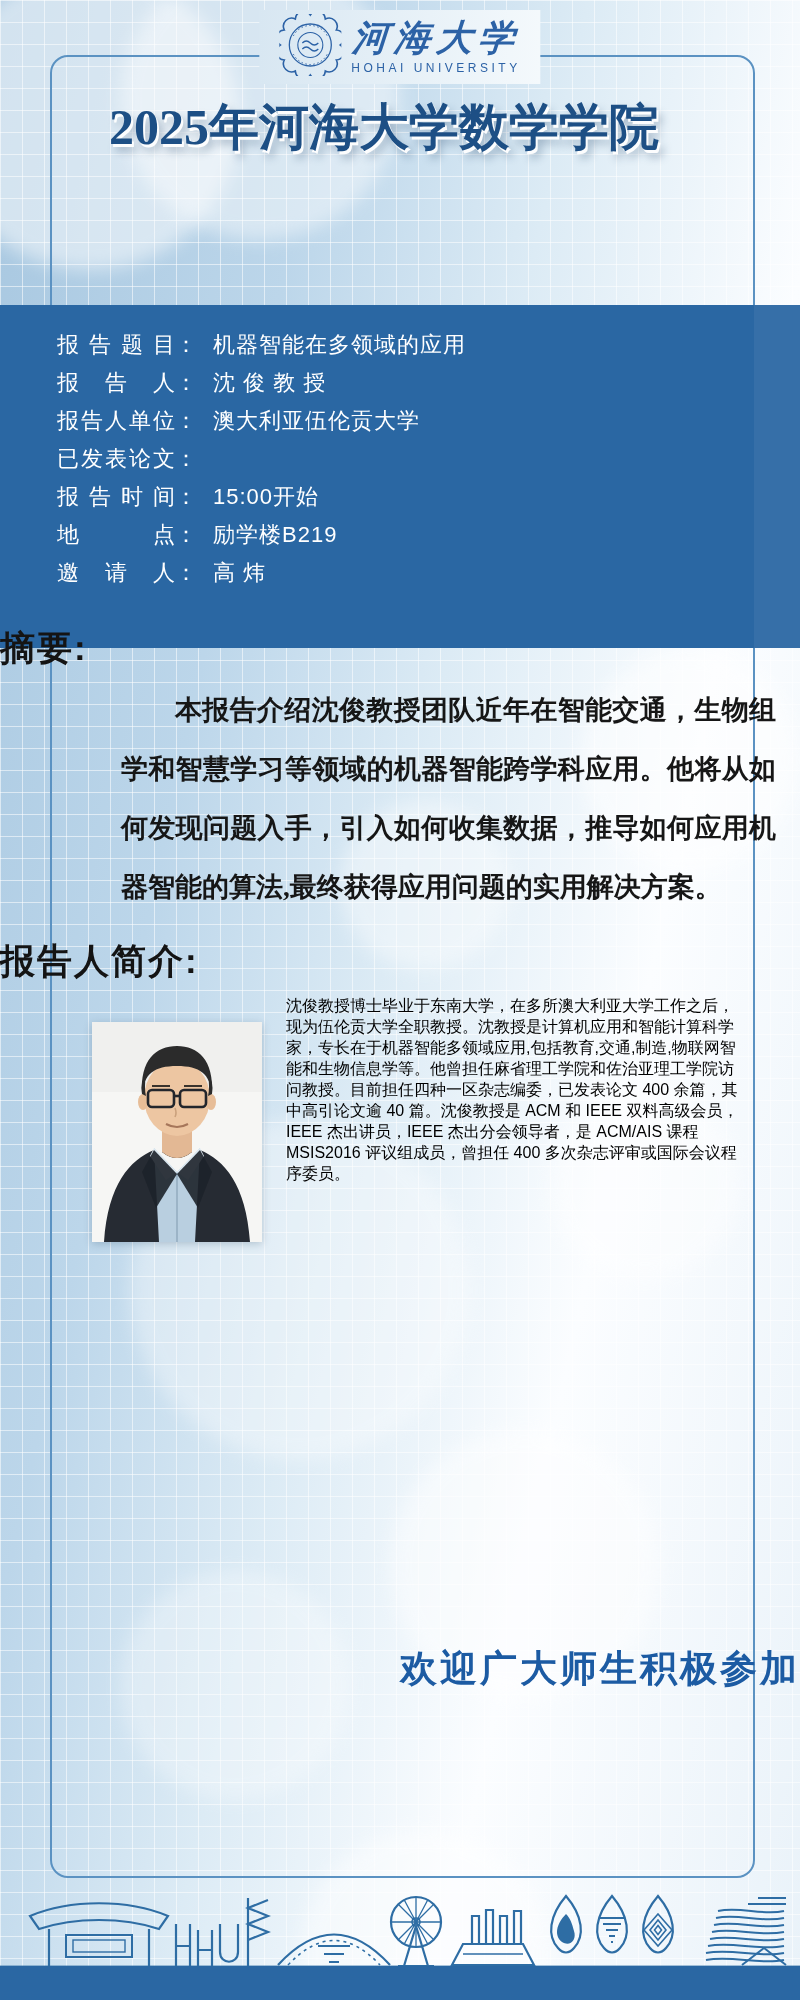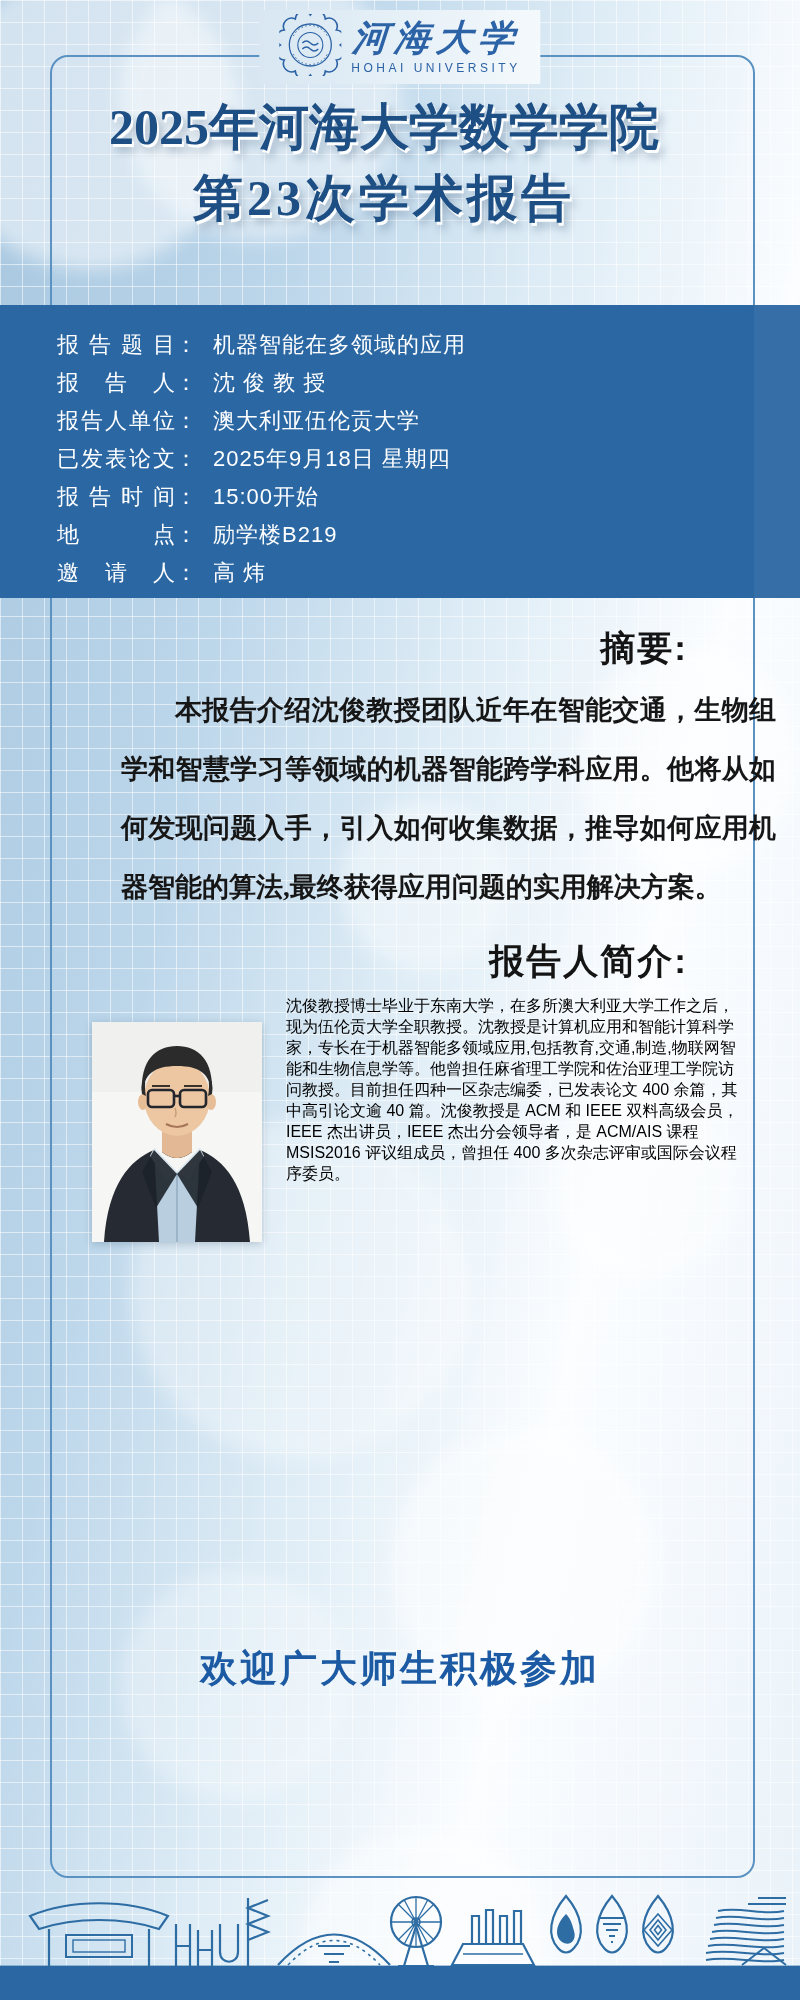--- a/index.html
+++ b/index.html
@@ -52,47 +52,47 @@
   }
   .title-line2 { letter-spacing:4px; }
   .subtitle {
     margin-top:8px;
     font-family:"Liberation Serif","DejaVu Serif",serif;
     font-size:29px; font-weight:800; color:#c07b2a; letter-spacing:1px;
     text-shadow:2px 2px 0 rgba(255,255,255,.95), 4px 5px 7px rgba(120,70,20,.3);
   }
 
   .info-panel {
-    position:absolute; left:0; top:305px; width:800px; height:293px;
+    position:absolute; left:0; top:305px; width:800px; height:343px;
     background:#2a67a3; padding:25px 40px 0 57px; color:#fff;
   }
   .info-panel::after{content:"";position:absolute;top:0;right:0;width:46px;height:100%;background:rgba(255,255,255,.06);}
   .info-row { display:flex; align-items:baseline; height:38px; font-size:22px; }
   .info-label { display:inline-block; width:118px; text-align:justify; text-align-last:justify; letter-spacing:0; }
   .info-colon { margin-right:16px; }
   .info-value { letter-spacing:1px; }
 
   .section-heading {
-    position:absolute; left:0; width:688px; text-align:right;
+    position:absolute; left:0; width:688px; text-align:left;
     font-size:35px; font-weight:800; color:#141414; letter-spacing:2px;
   }
   .abstract-heading { top:625px; }
   .bio-heading { top:938px; }
 
   .serif-body {
     font-family:"Liberation Serif","DejaVu Serif",serif;
     font-size:27px; font-weight:700; color:#161616;
     line-height:59px; text-align:justify; text-indent:2em;
   }
   .abstract-body { position:absolute; left:85px; top:681px; width:655px;margin-left:36px; }
   .bio-block { position:absolute; left:82px; top:996px; width:660px;padding-left:10px; }
   .speaker-photo { float:left; width:170px; height:220px; margin:26px 24px 10px 0; box-shadow:0 2px 8px rgba(40,70,100,.25); }
 
   .welcome {
-    position:absolute; top:1644px; left:0; width:800px; text-align:center;
+    position:absolute; top:1644px; left:0; width:800px; text-align:right;
     font-size:37px; font-weight:800; color:#1c5ba3; letter-spacing:3px;
   }
 
   .skyline { position:absolute; left:0; top:1890px; width:800px; height:76px; }
   .bottom-bar { position:absolute; left:0; top:1966px; width:800px; height:34px; background:#2a67a3; }
 </style>
 </head>
 <body>
 
 <div>
@@ -120,21 +120,20 @@
       </svg>
     </span>
     <span class="logo-text">
       <span class="uni-cn">河海大学</span>
       <span class="uni-en">HOHAI UNIVERSITY</span>
     </span>
   </div>
 
   <div class="title-block">
     <div class="title-line">2025年河海大学数学学院</div>
-    <div class="title-line title-line2">第23次学术报告</div>
   </div>
 
   <div class="info-panel">
     <div class="info-row">
       <span class="info-label">报告题目</span>
         <span class="info-colon">：</span>
         <span class="info-value">机器智能在多领域的应用</span>
     </div>
     <div class="info-row">
       <span class="info-label">报告人</span>
@@ -142,21 +141,20 @@
         <span class="info-value">沈 俊 教 授</span>
     </div>
     <div class="info-row">
       <span class="info-label">报告人单位</span>
         <span class="info-colon">：</span>
         <span class="info-value">澳大利亚伍伦贡大学</span>
     </div>
     <div class="info-row">
       <span class="info-label">已发表论文</span>
         <span class="info-colon">：</span>
-        <span class="info-value">2025年9月18日 星期四</span>
     </div>
     <div class="info-row">
       <span class="info-label">报告时间</span>
         <span class="info-colon">：</span>
         <span class="info-value">15:00开始</span>
     </div>
     <div class="info-row">
       <span class="info-label">地点</span>
         <span class="info-colon">：</span>
         <span class="info-value">励学楼B219</span>

